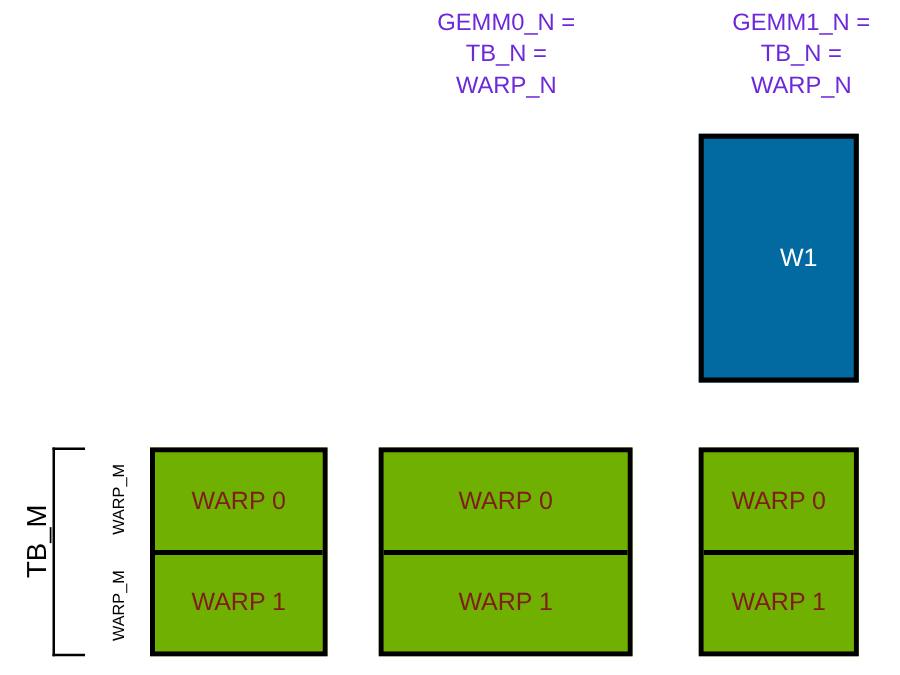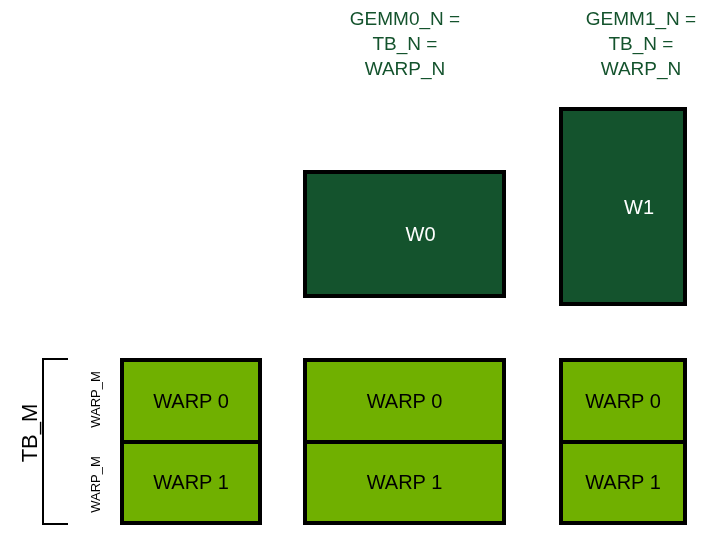--- a/index.html
+++ b/index.html
@@ -22,31 +22,31 @@
     width: 720px;
     height: 540px;
   }
 
   
   .col-caption {
     position: absolute;
     text-align: center;
     font-size: 19px;
     line-height: 25px;
-    color: #14532d;
+    color: #6d28d9;
     white-space: pre-line;
     letter-spacing: 0px;
   }
   #caption-gemm0 { left: 305px; top: 6px; width: 200px; }
   #caption-gemm1 { left: 562px; top: 6px; width: 158px; }
 
   
   .blue-box {
     position: absolute;
-    background: #14532d;
+    background: #0369a1;
     border: 4px solid #000000;
     box-sizing: border-box;
     display: flex;
     align-items: center;
     justify-content: center;
     padding-left: 32px;
   }
   .blue-box .box-label {
     color: #ffffff;
     font-size: 20px;
@@ -69,21 +69,21 @@
     background: #70b000;
     display: flex;
     align-items: center;
     justify-content: center;
     box-sizing: border-box;
   }
   .green-cell.top-cell {
     border-bottom: 4px solid #000000;
   }
   .green-cell .box-label {
-    color: #000000;
+    color: #7f1d1d;
     font-size: 20px;
     line-height: 20px;
   }
   #green-stack-0 { left: 120px; top: 358px; width: 142px; height: 167px; }
   #green-stack-1 { left: 303px; top: 358px; width: 203px; height: 167px; }
   #green-stack-2 { left: 559px; top: 358px; width: 128px; height: 167px; }
 
   
   #tb-m-label {
     position: absolute;
@@ -126,23 +126,20 @@
 <div class="canvas">
 
   <div class="col-caption" id="caption-gemm0">GEMM0_N =
 TB_N =
 WARP_N</div>
 
   <div class="col-caption" id="caption-gemm1">GEMM1_N =
 TB_N =
 WARP_N</div>
 
-  <div class="blue-box" id="blue-w0">
-    <span class="box-label">W0</span>
-  </div>
 
   <div class="blue-box" id="blue-w1">
     <span class="box-label">W1</span>
   </div>
 
   <div class="green-stack" id="green-stack-0">
     <div class="green-cell top-cell">
       <span class="box-label">WARP 0</span>
     </div>
     <div class="green-cell">

